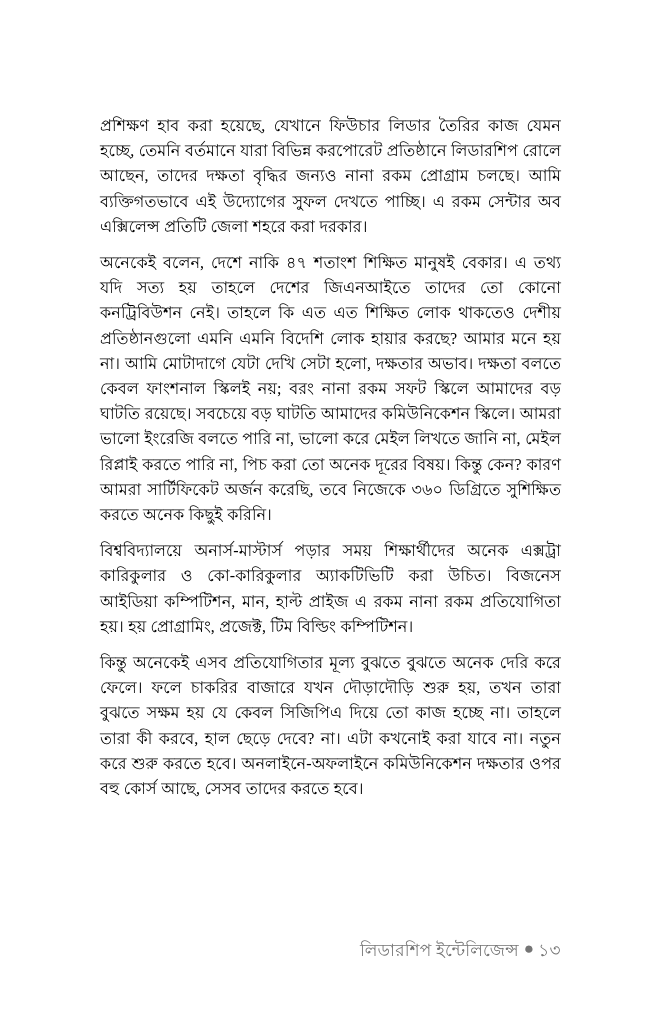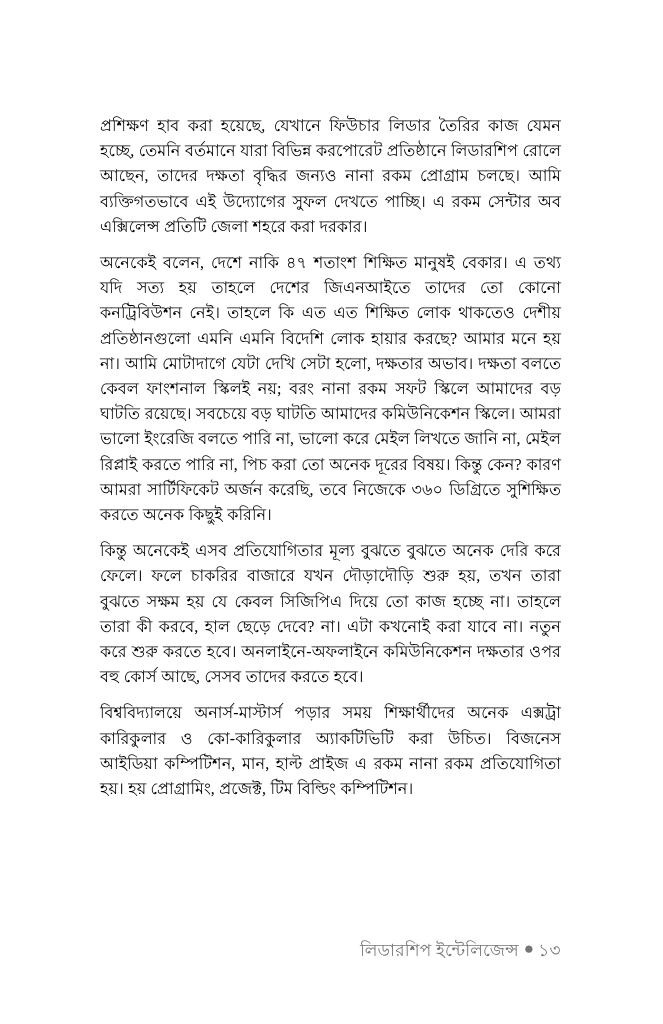--- a/index.html
+++ b/index.html
@@ -65,21 +65,21 @@
   #footer .fnum { letter-spacing: 0.02em; }
 </style>
 </head>
 <body>
 
 <div id="page">
 
   <div id="content">
     <p class="para">প্রশিক্ষণ হাব করা হয়েছে, যেখানে ফিউচার লিডার তৈরির কাজ যেমন হচ্ছে, তেমনি বর্তমানে যারা বিভিন্ন করপোরেট প্রতিষ্ঠানে লিডারশিপ রোলে আছেন, তাদের দক্ষতা বৃদ্ধির জন্যও নানা রকম প্রোগ্রাম চলছে। আমি ব্যক্তিগতভাবে এই উদ্যোগের সুফল দেখতে পাচ্ছি। এ রকম সেন্টার অব এক্সিলেন্স প্রতিটি জেলা শহরে করা দরকার।</p>
     <p class="para">অনেকেই বলেন, দেশে নাকি ৪৭ শতাংশ শিক্ষিত মানুষই বেকার। এ তথ্য যদি সত্য হয় তাহলে দেশের জিএনআইতে তাদের তো কোনো কনট্রিবিউশন নেই। তাহলে কি এত এত শিক্ষিত লোক থাকতেও দেশীয় প্রতিষ্ঠানগুলো এমনি এমনি বিদেশি লোক হায়ার করছে? আমার মনে হয় না। আমি মোটাদাগে যেটা দেখি সেটা হলো, দক্ষতার অভাব। দক্ষতা বলতে কেবল ফাংশনাল স্কিলই নয়; বরং নানা রকম সফট স্কিলে আমাদের বড় ঘাটতি রয়েছে। সবচেয়ে বড় ঘাটতি আমাদের কমিউনিকেশন স্কিলে। আমরা ভালো ইংরেজি বলতে পারি না, ভালো করে মেইল লিখতে জানি না, মেইল রিপ্লাই করতে পারি না, পিচ করা তো অনেক দূরের বিষয়। কিন্তু কেন? কারণ আমরা সার্টিফিকেট অর্জন করেছি, তবে নিজেকে ৩৬০ ডিগ্রিতে সুশিক্ষিত করতে অনেক কিছুই করিনি।</p>
+    <p class="para">বিশ্ববিদ্যালয়ে অনার্স-মাস্টার্স পড়ার সময় শিক্ষার্থীদের অনেক এক্সট্রা কারিকুলার ও কো-কারিকুলার অ্যাকটিভিটি করা উচিত। বিজনেস আইডিয়া কম্পিটিশন, মান, হাল্ট প্রাইজ এ রকম নানা রকম প্রতিযোগিতা হয়। হয় প্রোগ্রামিং, প্রজেক্ট, টিম বিল্ডিং কম্পিটিশন।</p>
     <p class="para">কিন্তু অনেকেই এসব প্রতিযোগিতার মূল্য বুঝতে বুঝতে অনেক দেরি করে ফেলে। ফলে চাকরির বাজারে যখন দৌড়াদৌড়ি শুরু হয়, তখন তারা বুঝতে সক্ষম হয় যে কেবল সিজিপিএ দিয়ে তো কাজ হচ্ছে না। তাহলে তারা কী করবে, হাল ছেড়ে দেবে? না। এটা কখনোই করা যাবে না। নতুন করে শুরু করতে হবে। অনলাইনে-অফলাইনে কমিউনিকেশন দক্ষতার ওপর বহু কোর্স আছে, সেসব তাদের করতে হবে।</p>
-    <p class="para">বিশ্ববিদ্যালয়ে অনার্স-মাস্টার্স পড়ার সময় শিক্ষার্থীদের অনেক এক্সট্রা কারিকুলার ও কো-কারিকুলার অ্যাকটিভিটি করা উচিত। বিজনেস আইডিয়া কম্পিটিশন, মান, হাল্ট প্রাইজ এ রকম নানা রকম প্রতিযোগিতা হয়। হয় প্রোগ্রামিং, প্রজেক্ট, টিম বিল্ডিং কম্পিটিশন।</p>
   </div>
 
   <div id="footer">
     <span>লিডারশিপ ইন্টেলিজেন্স</span><span class="sep">●</span><span class="fnum">১৩</span>
   </div>
 
 </div>
 
 </body></html>

